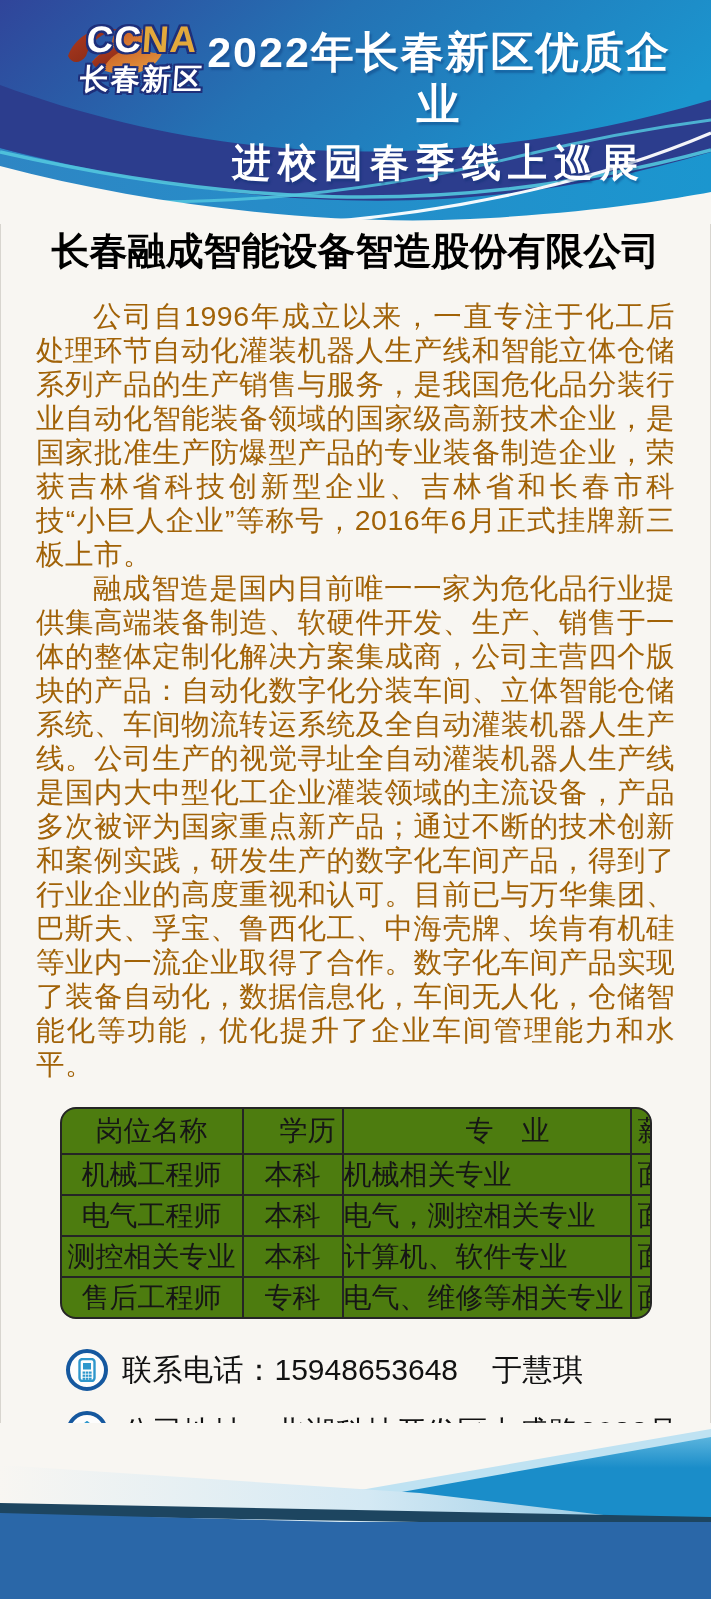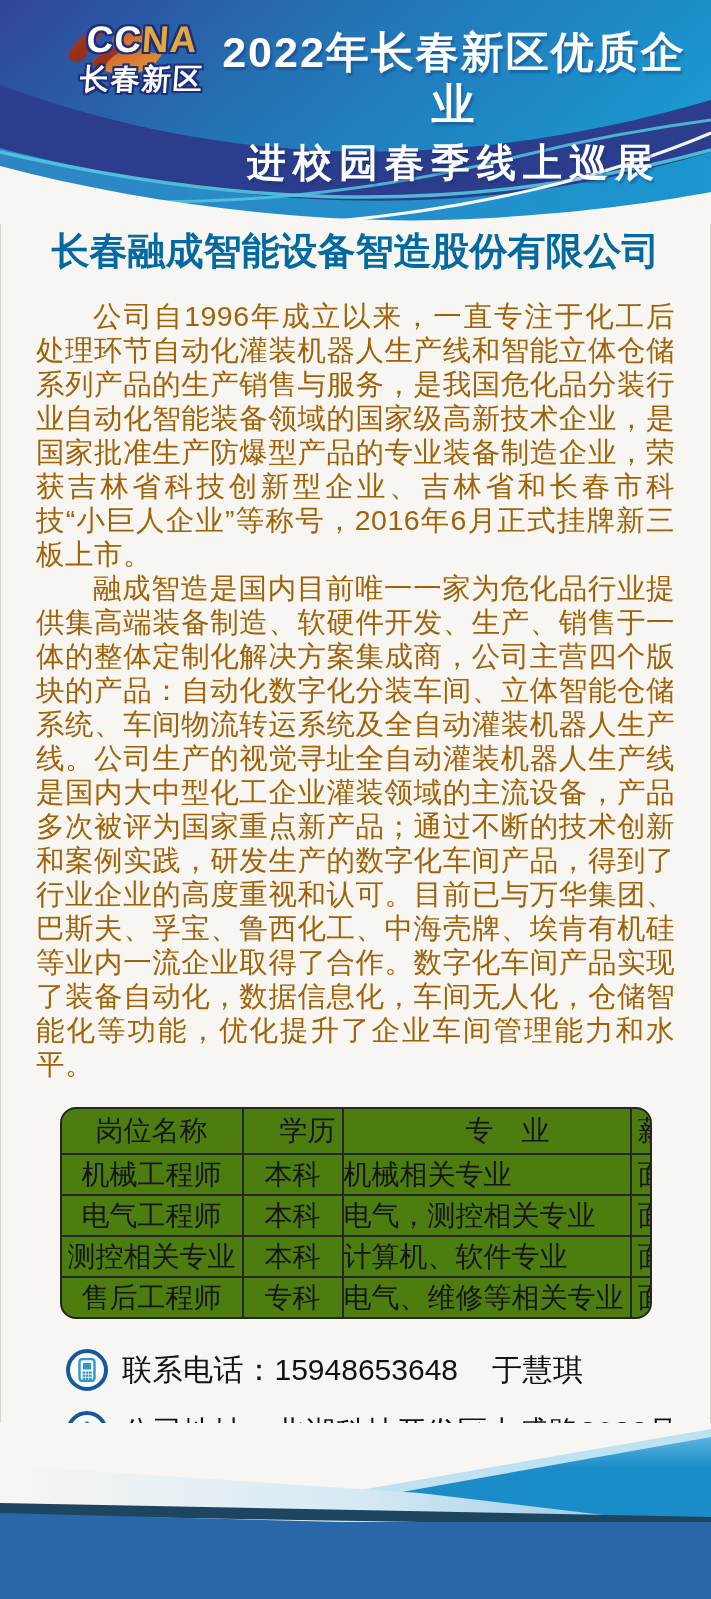--- a/index.html
+++ b/index.html
@@ -20,27 +20,27 @@
     text-shadow:-2px -2px 0 #1e2f7a,2px -2px 0 #1e2f7a,-2px 2px 0 #1e2f7a,2px 2px 0 #1e2f7a,0 2px 0 #1e2f7a,0 -2px 0 #1e2f7a,2px 0 0 #1e2f7a,-2px 0 0 #1e2f7a;
     transform:skewX(-4deg);
   }
   .logo .acr .gold{color:#e3a93c;}
   .logo .dist{
     display:block;margin-top:2px;font-weight:bold;font-size:29px;letter-spacing:2px;
     color:#ffffff;
     text-shadow:-2px -2px 0 #1e2f7a,2px -2px 0 #1e2f7a,-2px 2px 0 #1e2f7a,2px 2px 0 #1e2f7a,0 2px 0 #1e2f7a,0 -2px 0 #1e2f7a,2px 0 0 #1e2f7a,-2px 0 0 #1e2f7a;
     transform:skewX(-4deg);
   }
-  .header-titles{position:absolute;left:214px;top:26px;width:480px;text-align:center;z-index:3;color:#fff;}
+  .header-titles{position:absolute;left:199px;top:26px;width:480px;text-align:center;z-index:3;color:#fff;}
   .ht1{font-size:43px;font-weight:bold;letter-spacing:2px;line-height:52px;text-shadow:2px 3px 2px rgba(10,45,110,.35);}
   .ht2{font-size:39px;font-weight:bold;letter-spacing:7px;line-height:50px;margin-top:8px;text-shadow:2px 3px 2px rgba(10,45,110,.35);}
   
   .company-name{
     margin:2px 20px 0;text-align:center;
-    font-size:38px;font-weight:900;color:#0369a1;letter-spacing:0px;
+    font-size:38px;font-weight:900;color:#000000;letter-spacing:0px;
     font-family:"Liberation Sans","DejaVu Sans",sans-serif;
   }
   
   .about{margin:22px 36px 0;color:#a16207;}
   .about p{
     margin:0;font-size:28.5px;line-height:34px;text-align:justify;
     text-indent:2em;letter-spacing:0.5px;
   }
   
   .jobs-wrap{

